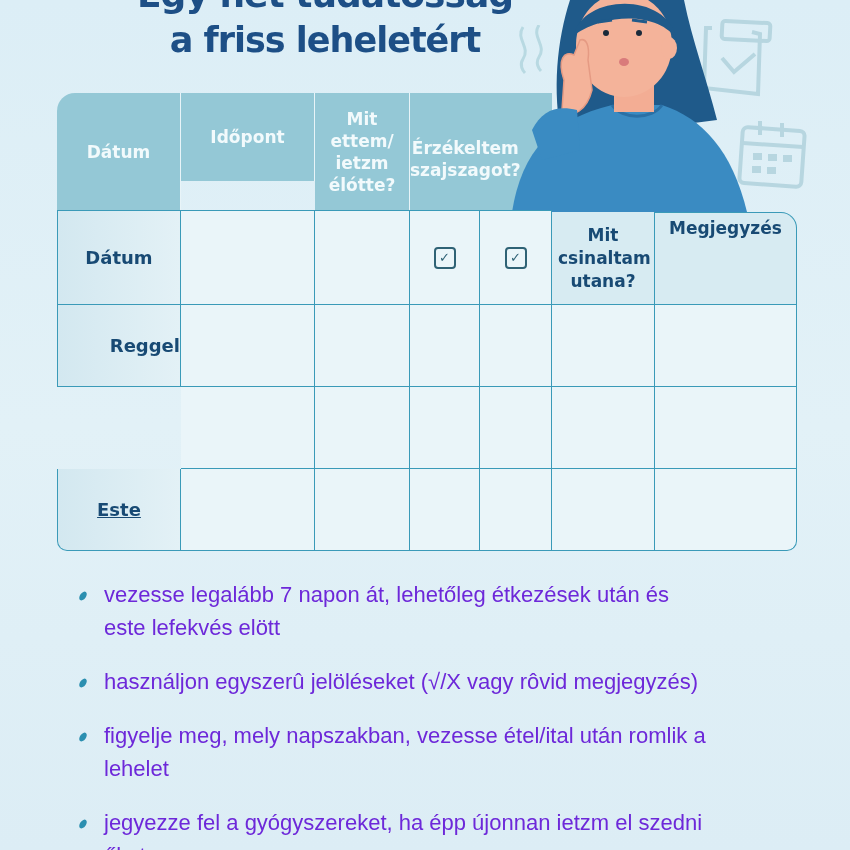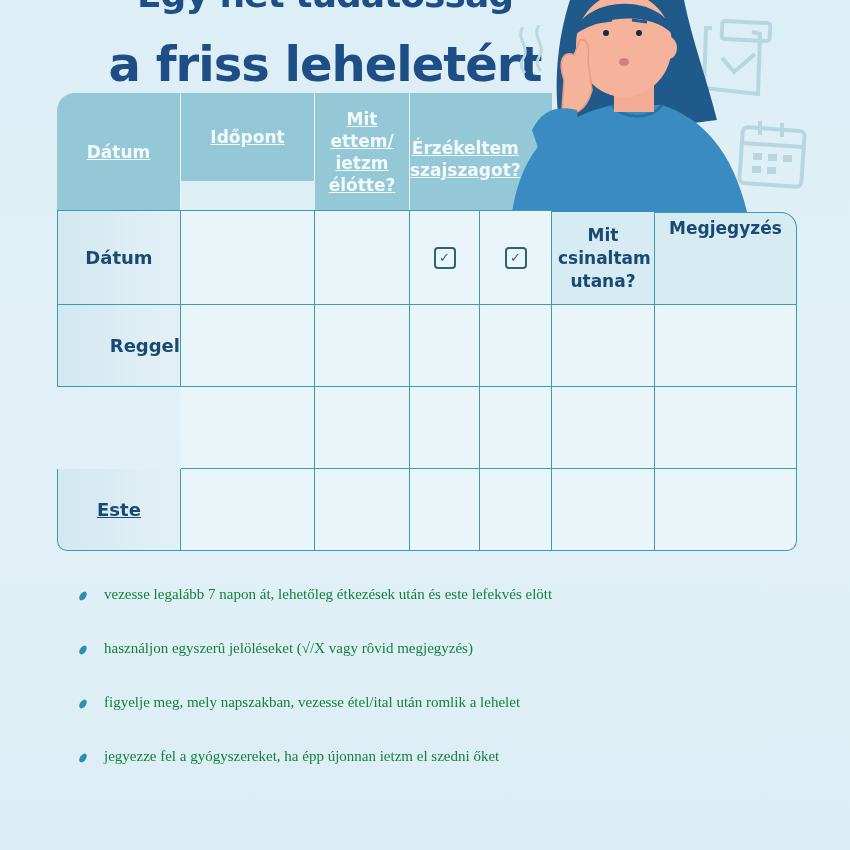--- a/index.html
+++ b/index.html
@@ -7,33 +7,33 @@
     width:850px; height:850px; overflow:hidden; position:relative;
     background: linear-gradient(180deg, #dceef6 0%, #e2f1f7 50%, #dcedf5 100%);
     font-family: "DejaVu Sans", "Liberation Sans", sans-serif;
   }
   .title {
     position:absolute; left:0; width:650px; text-align:center;
     font-family:"DejaVu Sans", sans-serif; font-weight:bold; color:#1d4f86;
     letter-spacing:-1px;
   }
   .title1 { top:-26px; font-size:36px; }
-  .title2 { top:36px; font-size:48px; }
+  .title2 { top:20px; font-size:35px; }
   
   .deco { position:absolute; }
   
   .tbl { position:absolute; left:57px; top:93px; width:740px; height:458px; }
   .cell { position:absolute; box-sizing:border-box; display:flex; align-items:center; justify-content:center; text-align:center; }
-  .hdr { background:#94c8d6; color:#f2fafc; font-weight:bold; font-size:17px; line-height:22px; border-right:1.5px solid #e8f4f8;text-decoration:underline; }
+  .hdr { background:#94c8d6; color:#f2fafc; font-weight:bold; font-size:17px; line-height:22px; border-right:1.5px solid #e8f4f8; }
   .body-cell { background:#eaf5f9; border-right:1.5px solid #3a9ab8; border-bottom:1.5px solid #3a9ab8; }
   .rowlabel { background:linear-gradient(90deg,#d3e8f0,#e3f1f6); color:#184a74; font-weight:bold; font-size:18px; border-right:1.5px solid #3a9ab8; border-bottom:1.5px solid #3a9ab8; }
   .subhdr { background:#d7ebf2; color:#184a74; font-weight:bold; font-size:17px; line-height:23px; border-right:1.5px solid #3a9ab8; border-bottom:1.5px solid #3a9ab8; }
   .chk { width:18px; height:18px; border:2px solid #2f6275; border-radius:4px; display:flex; align-items:center; justify-content:center; color:#2f6275; font-size:13px; }
   .bullets { position:absolute; left:78px; top:578px; width:740px; }
-  .bullet { position:relative; padding-left:26px; font-family:Liberation Serif, serif; font-size:15px; line-height:33px; color:#15803d; margin-bottom:21px; }
+  .bullet { position:relative; padding-left:26px; font-family:Liberation Sans, sans-serif; font-size:22px; line-height:33px; color:#6d28d9; margin-bottom:21px; }
   .dot { position:absolute; left:2px; top:13px; width:6px; height:10px; background:#2b8fb0; border-radius:50%; transform:rotate(35deg); }
 </style>
 </head>
 <body>
 
 <div class="title title1">Egy hét tudatosság</div>
 <div class="title title2">a friss leheletért</div>
 
 <svg class="deco" style="left:700px;top:18px" width="90" height="90">
   <path d="M12 10 L6 10 L4 70 L58 76 L60 16 L52 14" fill="none" stroke="#b7d6e0" stroke-width="4"></path>

